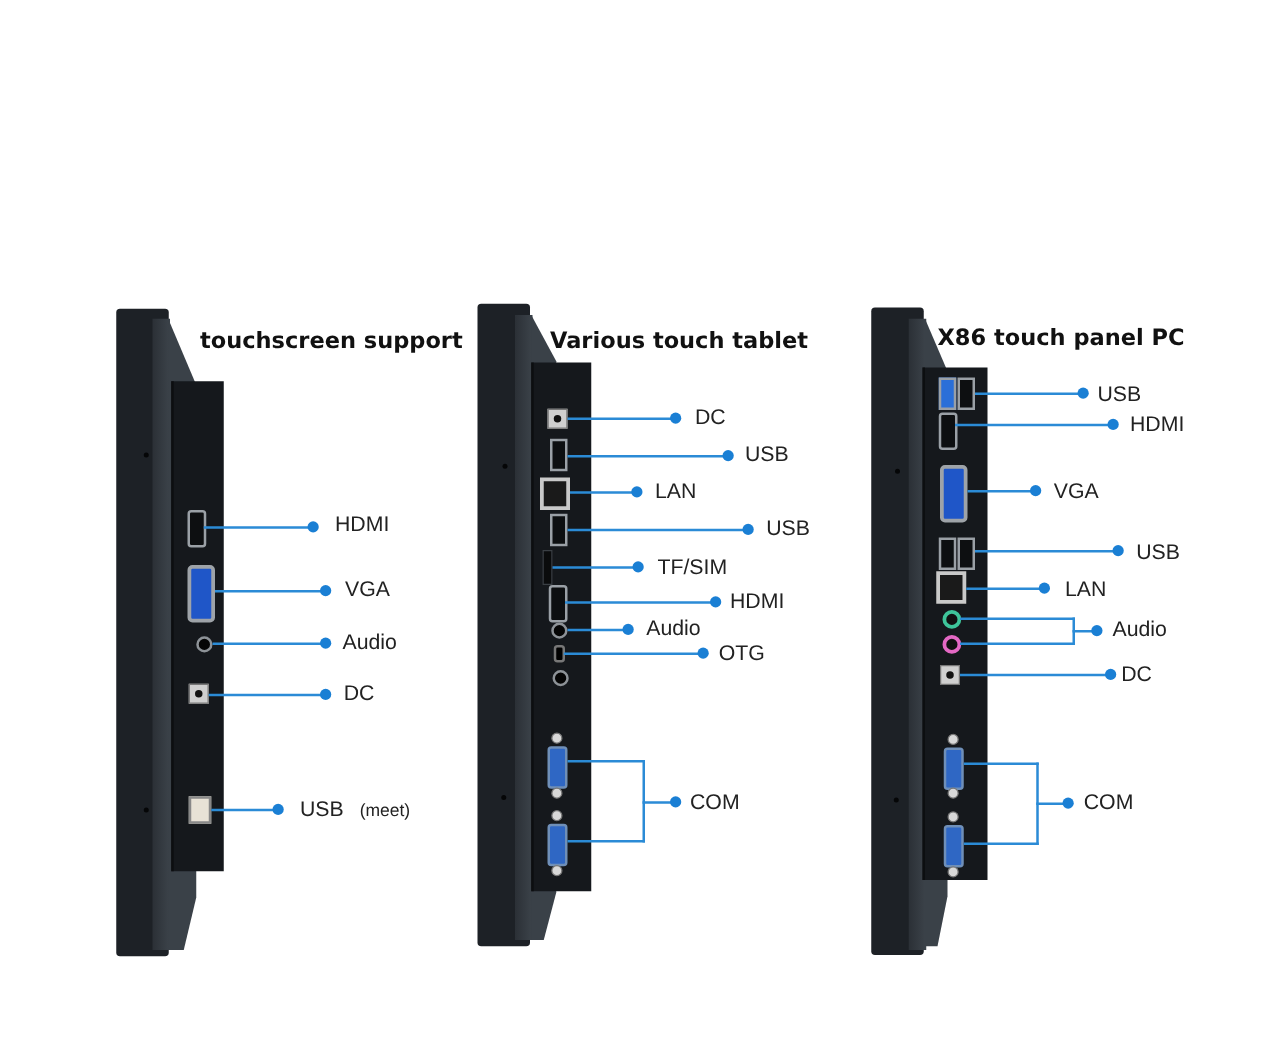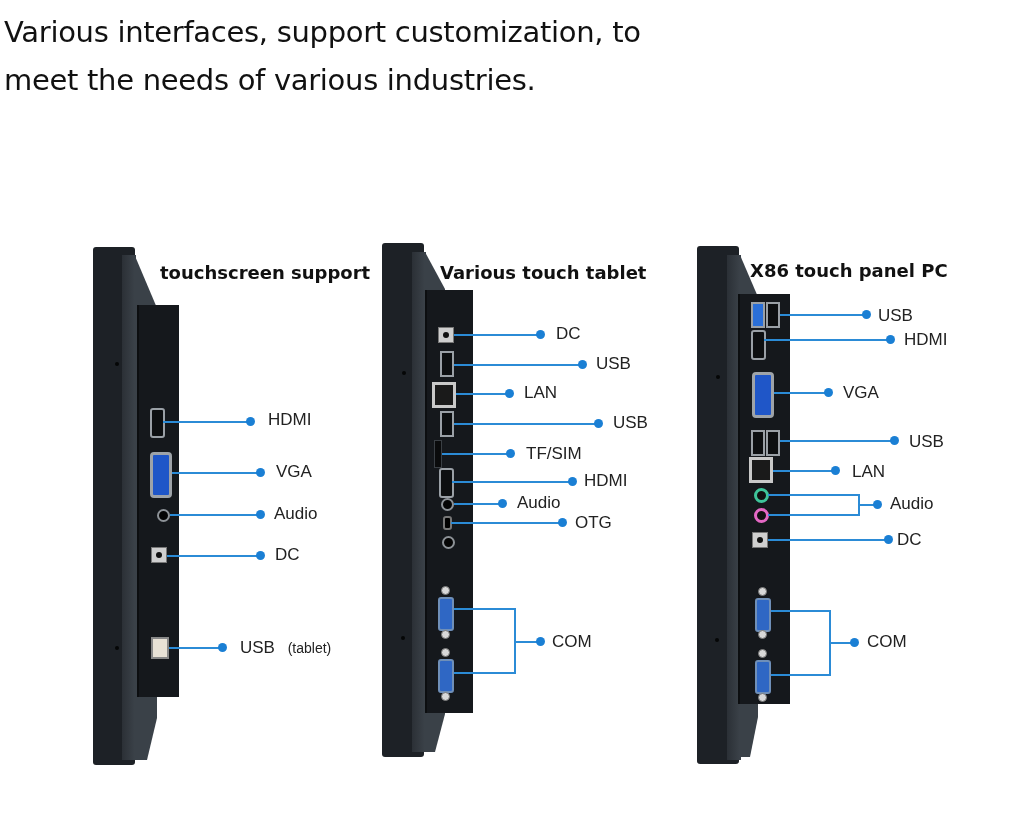--- a/index.html
+++ b/index.html
@@ -32,22 +32,21 @@
   .p-screw { position:absolute; width:7px; height:7px; border-radius:50%; background:#d8d8d8; border:1px solid #777; }
   .p-tf { position:absolute; width:6px; height:26px; background:#0a0b0c; border:1px solid #3a3f44; }
   .p-otg { position:absolute; width:5px; height:10px; border:2px solid #777; border-radius:3px; background:#000; }
   .p-jack-g { position:absolute; width:9px; height:9px; border-radius:50%; border:3px solid #3ec49a; background:#111; }
   .p-jack-p { position:absolute; width:9px; height:9px; border-radius:50%; border:3px solid #e468c4; background:#111; }
 </style>
 </head>
 <body>
 
 <h1 class="headline">
-  <span>Various interfaces, support customization, to</span><br>
-  <span>meet the needs of various industries.</span>
+  <br>
 </h1>
 
 <div>
   <div class="bezel" style="left:93px;top:247px;width:42px;height:518px;"></div>
   <div class="bezel-edge" style="left:122px;top:255px;width:14px;height:505px;"></div>
   <svg class="bezel-slant" style="left:135px;top:248px;" width="30" height="520">
     <polygon points="0,8 0,512 12,512 22,470 22,60" fill="#3a4148"></polygon>
   </svg>
   <div class="port-plate" style="left:137px;top:305px;width:40px;height:392px;"></div>
   <div class="screw" style="left:115px;top:362px;"></div>
@@ -73,21 +72,21 @@
   <div class="p-dc" style="left:151px;top:547px;"></div>
   <div class="line" style="left:167px;top:555px;width:92px;"></div>
   <div class="dot" style="left:256px;top:551px;"></div>
   <div class="lbl" style="left:275px;top:545px;">DC</div>
 
   <div class="p-usbb" style="left:151px;top:637px;"></div>
   <div class="line" style="left:169px;top:647px;width:53px;"></div>
   <div class="dot" style="left:218px;top:643px;"></div>
   <div class="lbl" style="left:240px;top:638px;">
     <span>USB</span>
-    <small style="margin-left:8px;">(tablet)</small>
+    <small style="margin-left:8px;">(meet)</small>
   </div>
 </div>
 
 <div>
   <div class="bezel" style="left:382px;top:243px;width:42px;height:514px;"></div>
   <div class="bezel-edge" style="left:412px;top:252px;width:14px;height:500px;"></div>
   <svg class="bezel-slant" style="left:425px;top:244px;" width="30" height="516">
     <polygon points="0,8 0,508 10,508 20,470 20,45" fill="#3a4148"></polygon>
   </svg>
   <div class="port-plate" style="left:425px;top:290px;width:46px;height:423px;"></div>

